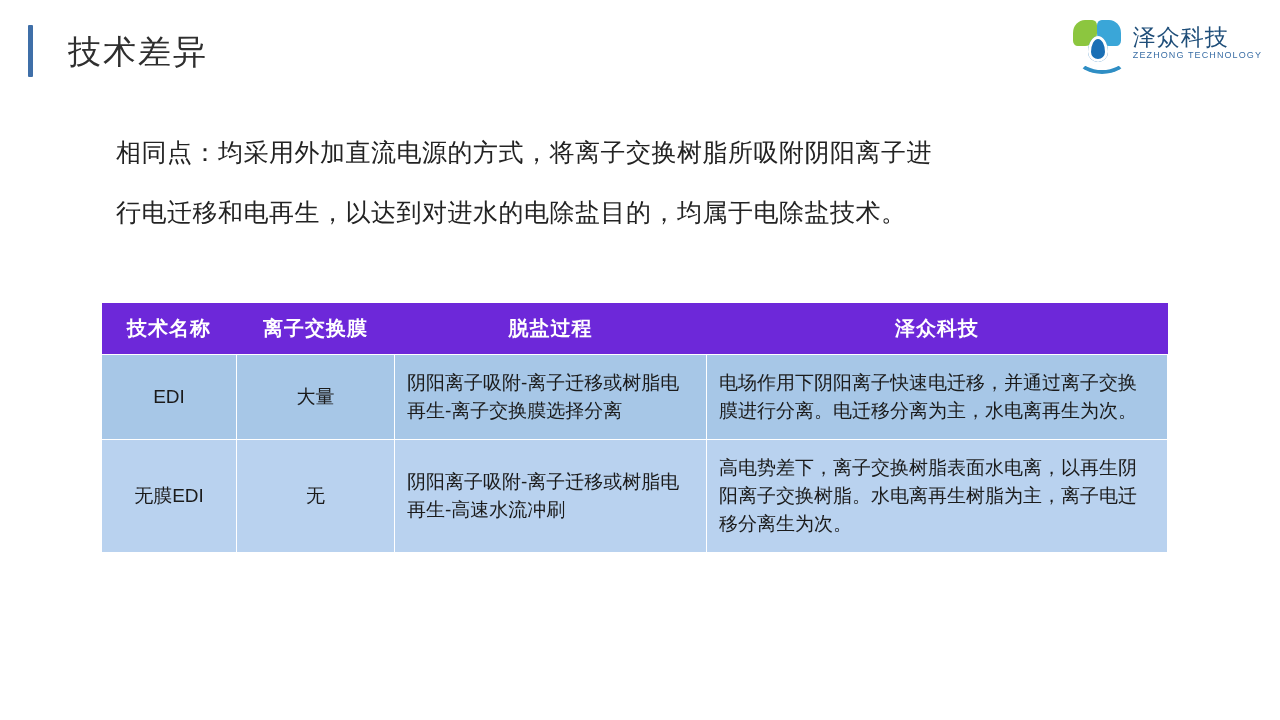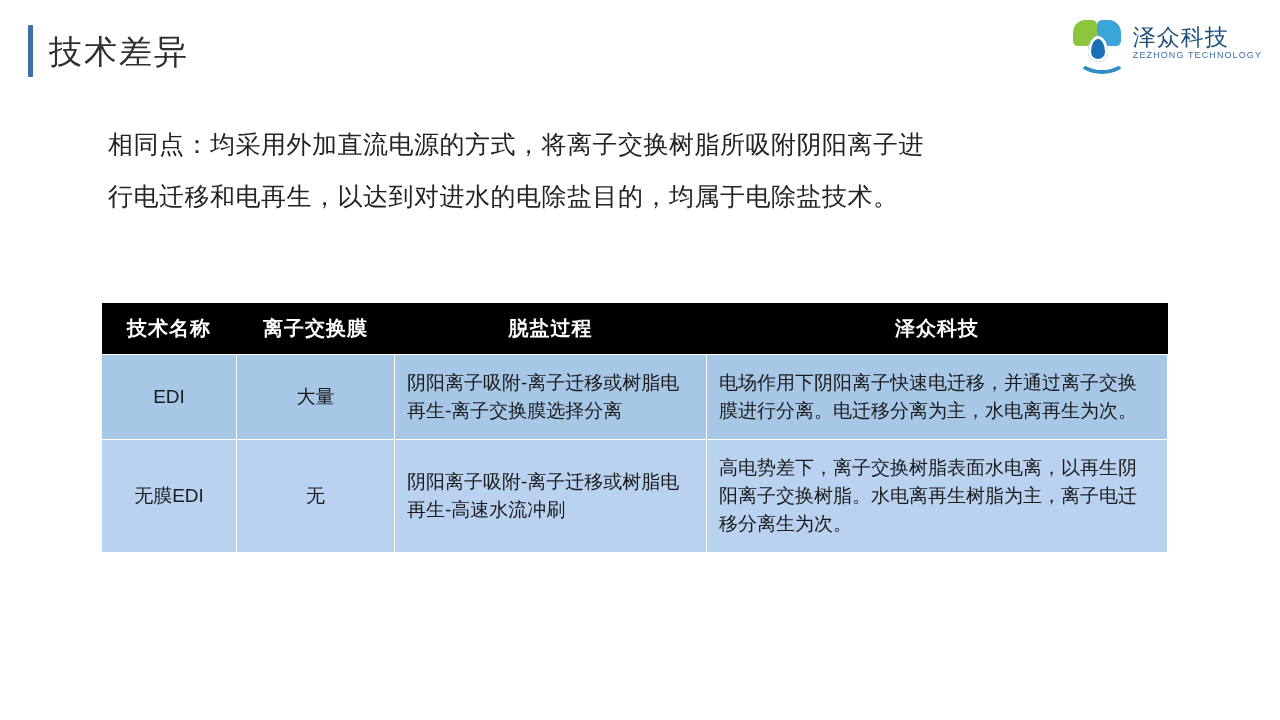--- a/index.html
+++ b/index.html
@@ -17,20 +17,21 @@
   }
 
   
   .title-wrap {
     position: absolute;
     left: 28px;
     top: 22px;
     display: flex;
     align-items: center;
     height: 58px;
+    gap: 19px;
   }
   .title-bar {
     width: 5px;
     height: 52px;
     background: #3f6fa8;
     margin-right: 16px;
     border-radius: 1px;
   }
   .title-text {
     font-size: 33px;
@@ -114,37 +115,37 @@
     position: absolute;
     left: 108px;
     top: 118px;
     width: 1060px;
     font-size: 25px;
     line-height: 52px;
     color: #232323;
     letter-spacing: 0.5px;
   }
   .body-text p {
-    margin: 0;
+    margin: 8px;
   }
 
   
   .table-wrap {
     position: absolute;
     left: 101px;
     top: 303px;
     width: 1066px;
   }
   table.tech-table {
     border-collapse: collapse;
     width: 100%;
     table-layout: fixed;
   }
   table.tech-table th {
-    background: #000000;
+    background: #6d28d9;
     color: #ffffff;
     font-size: 20px;
     font-weight: bold;
     padding: 12px 6px;
     text-align: center;
     letter-spacing: 1px;
     border: none;
   }
   table.tech-table td {
     font-size: 19px;

